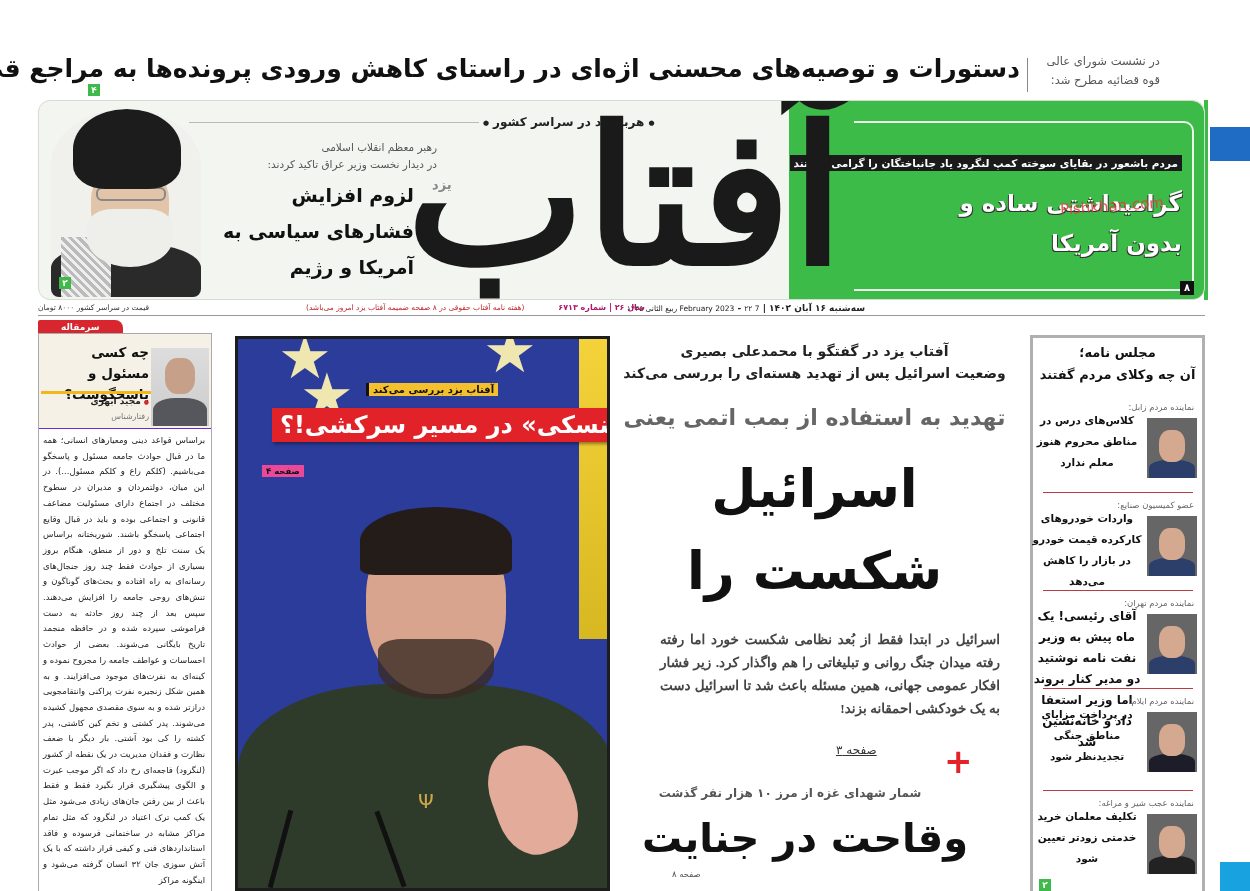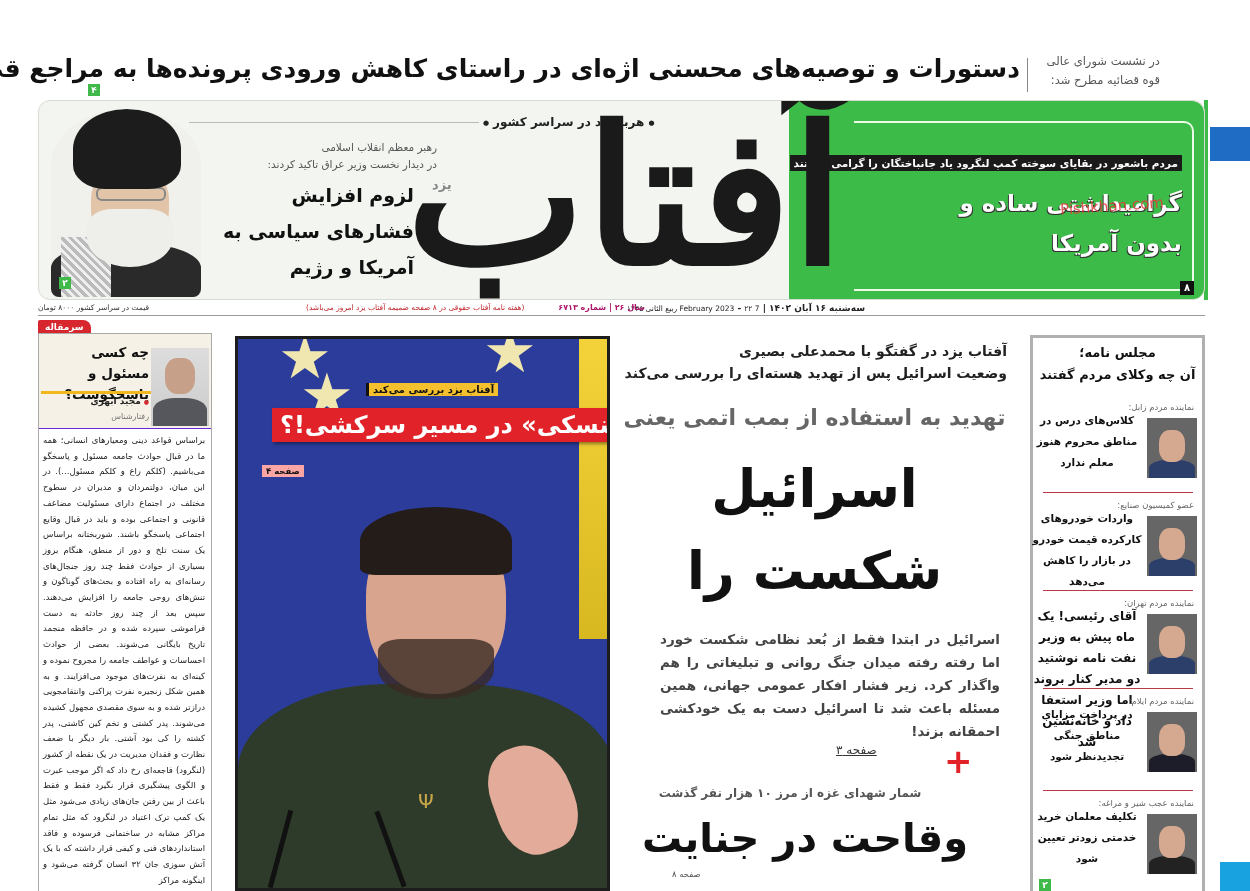--- a/index.html
+++ b/index.html
@@ -47,21 +47,21 @@
   .green-edge { top: 100px; right: 42px; width: 4px; height: 200px; background: #3dbb48; }
 
   
   .date-strip { top: 302px; left: 38px; width: 1167px; height: 14px; border-bottom: 1px solid #999; font-size: 8px; color: #333; }
   .date-main { position: absolute; right: 340px; top: 1px; font-size: 9px; font-weight: bold; color: #222; white-space: nowrap; }
   .date-issue { position: absolute; right: 560px; top: 1px; font-size: 8px; color: #b0186c; white-space: nowrap; font-weight: bold; }
   .date-note { position: absolute; left: 268px; top: 1px; font-size: 7.5px; color: #c1262c; white-space: nowrap; }
   .date-price { position: absolute; left: 0; top: 1px; font-size: 7.5px; color: #333; white-space: nowrap; }
 
   
-  .edit-tab { top: 320px; left: 38px; background: #d7262e; color: #fff; font-size: 9px; font-weight: bold; padding: 2px 7px; border-radius: 2px 8px 0 0; }
+  .edit-tab { top: 320px; left: 38px; background: #d7262e; color: #fff; font-size: 9px; font-weight: bold; padding: 2px 23px; border-radius: 2px 8px 0 0; }
   .edit-box { top: 333px; left: 38px; width: 174px; height: 558px; border: 1px solid #aaa; border-bottom: none; background: #fff; }
   .edit-head { position: absolute; top: 0; left: 0; width: 172px; height: 95px; background: #f5f1e6; border-bottom: 1px solid #6d28d9; }
   .edit-title { position: absolute; top: 8px; right: 62px; width: 104px; font-size: 13.5px; font-weight: bold; line-height: 21px; text-align: right; }
   .edit-photo { position: absolute; top: 14px; left: 112px; width: 58px; height: 78px; background: linear-gradient(180deg, #ddd 0%, #ccc 100%); overflow: hidden; }
   .edit-photo .ef { position: absolute; top: 10px; left: 14px; width: 30px; height: 36px; background: #c7a089; border-radius: 40%; }
   .edit-photo .eb { position: absolute; top: 50px; left: 2px; width: 54px; height: 30px; background: #55575c; border-radius: 40% 40% 0 0; }
   .edit-rule { position: absolute; top: 57px; left: 2px; width: 110px; height: 3px; background: #f1b81e; }
   .edit-author { position: absolute; top: 62px; right: 62px; font-size: 9px; font-weight: bold; color: #222; margin-left: 28px; }
   .edit-author::before { content: "●"; color: #d7262e; font-size: 6px; margin-left: 3px; }
   .edit-role { position: absolute; top: 78px; right: 62px; font-size: 8px; color: #777; }
@@ -74,27 +74,27 @@
   .zel-head { position: absolute; top: 185px; left: 128px; width: 140px; height: 170px; background: #d9a48d; border-radius: 42% 42% 48% 48%; }
   .zel-hair { position: absolute; top: 168px; left: 122px; width: 152px; height: 68px; background: #241c18; border-radius: 50% 50% 10% 10%; }
   .zel-beard { position: absolute; top: 300px; left: 140px; width: 116px; height: 60px; background: #3a2b24; border-radius: 20% 20% 50% 50%; opacity: 0.8; }
   .zel-body { position: absolute; top: 345px; left: 0; width: 375px; height: 215px; background: #2f3b2a; border-radius: 40% 40% 0 0; }
   .zel-hand { position: absolute; top: 405px; left: 255px; width: 80px; height: 110px; background: #e2ab9a; border-radius: 40% 50% 40% 40%; transform: rotate(-20deg); }
   .zel-emblem { position: absolute; top: 450px; left: 180px; color: #c8a84a; font-size: 20px; }
   .mic { position: absolute; width: 5px; height: 80px; background: #111; transform: rotate(15deg); }
 
   .zel-kicker { position: absolute; top: 44px; left: 128px; background: #f4c02e; color: #111; font-size: 10px; font-weight: bold; padding: 1px 4px; border-left: 3px solid #111; }
   .zel-headline { position: absolute; top: 69px; left: 34px; background: #e12228; color: #fff; font-size: 24px; font-weight: bold; padding: 3px 8px; white-space: nowrap; box-shadow: 2px 2px 3px rgba(0,0,0,0.4); }
-  .zel-page { position: absolute; top: 126px; left: 24px; background: #fca5a5; color: #111; font-size: 8.5px; font-weight: bold; padding: 1px 4px; }
-
-  
-  .main-kicker { top: 340px; left: 622px; width: 385px; font-size: 14px; font-weight: bold; line-height: 22px; color: #222; }
+  .zel-page { position: absolute; top: 126px; left: 24px; background: #ec4899; color: #111; font-size: 8.5px; font-weight: bold; padding: 1px 4px; }
+
+  
+  .main-kicker { top: 340px; left: 622px; width: 385px; font-size: 14px; font-weight: bold; line-height: 22px; text-align: center; color: #222; }
   .main-sub { top: 405px; left: 622px; width: 385px; font-size: 22px; font-weight: bold; text-align: center; color: #666; }
   .main-headline { top: 448px; left: 622px; width: 385px; font-size: 52px; font-weight: bold; line-height: 82px; text-align: center; color: #111; letter-spacing: -1px; }
-  .main-body { top: 628px; left: 660px; width: 340px; font-size: 13.5px; font-weight: bold; line-height: 23px; text-align: justify; color: #444; }
+  .main-body { top: 628px; left: 660px; width: 340px; font-size: 13.5px; font-weight: bold; line-height: 23px; text-align: justify; color: #444; font-family: Liberation Serif, serif; }
   .main-page { top: 743px; left: 836px; font-size: 12px; color: #333; text-decoration: underline; }
   .red-plus { top: 744px; left: 944px; color: #e12228; font-size: 34px; font-weight: bold; line-height: 34px; }
   .gaza-kicker { top: 786px; left: 640px; width: 300px; font-size: 12px; font-weight: bold; text-align: center; color: #555; }
   .gaza-headline { top: 815px; left: 640px; width: 330px; font-size: 40px; font-weight: bold; text-align: center; color: #111; }
   .gaza-page { top: 869px; left: 672px; font-size: 8.5px; color: #555; }
 
   
   .parl-box { top: 335px; left: 1030px; width: 175px; height: 556px; border: 3px solid #b0b0b0; border-bottom: none; background: #fff; }
   .parl-title { position: absolute; top: 4px; left: 0; width: 169px; font-size: 13px; font-weight: bold; line-height: 22px; text-align: center; }
   .parl-item { position: absolute; left: 0; width: 169px; }

